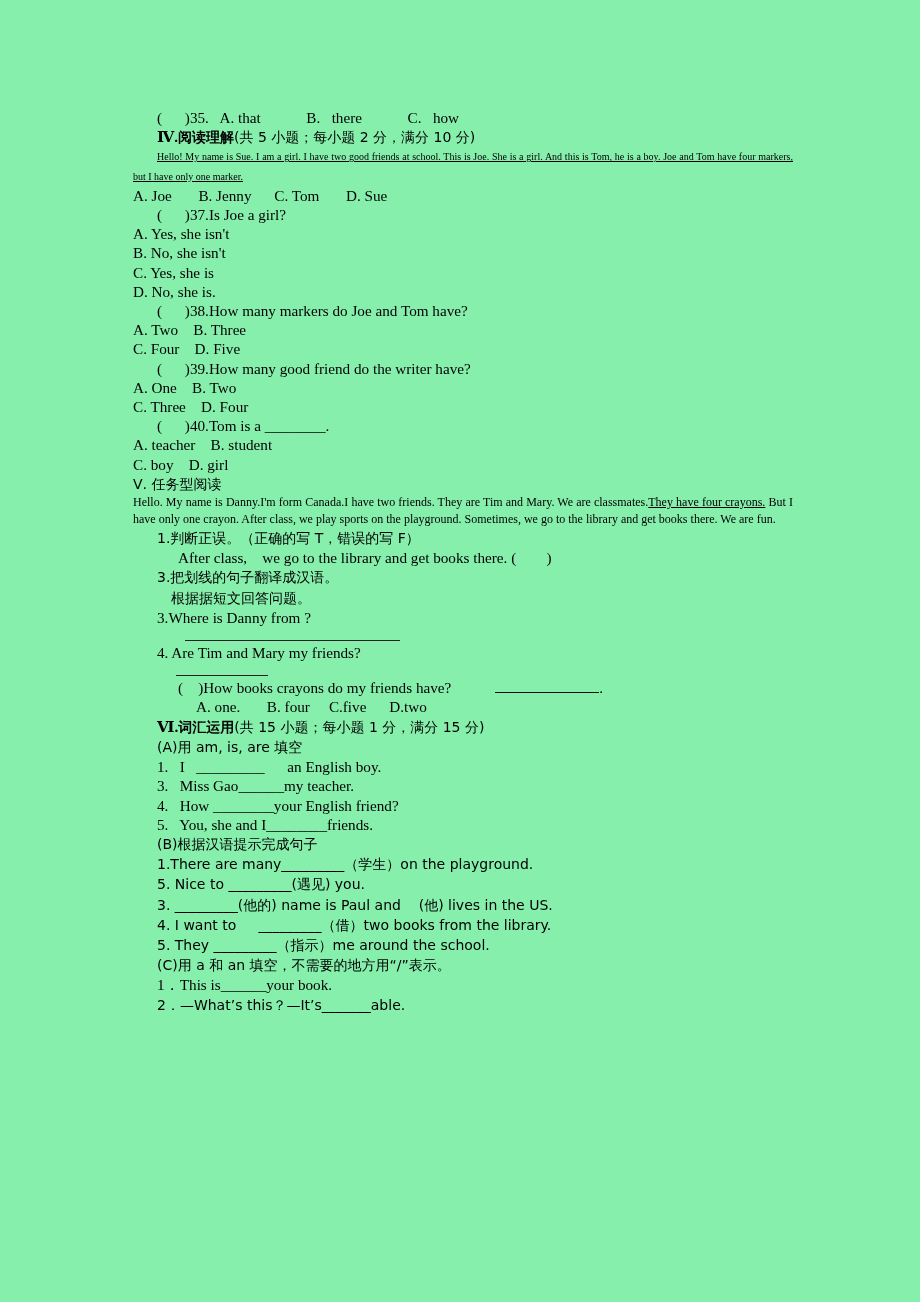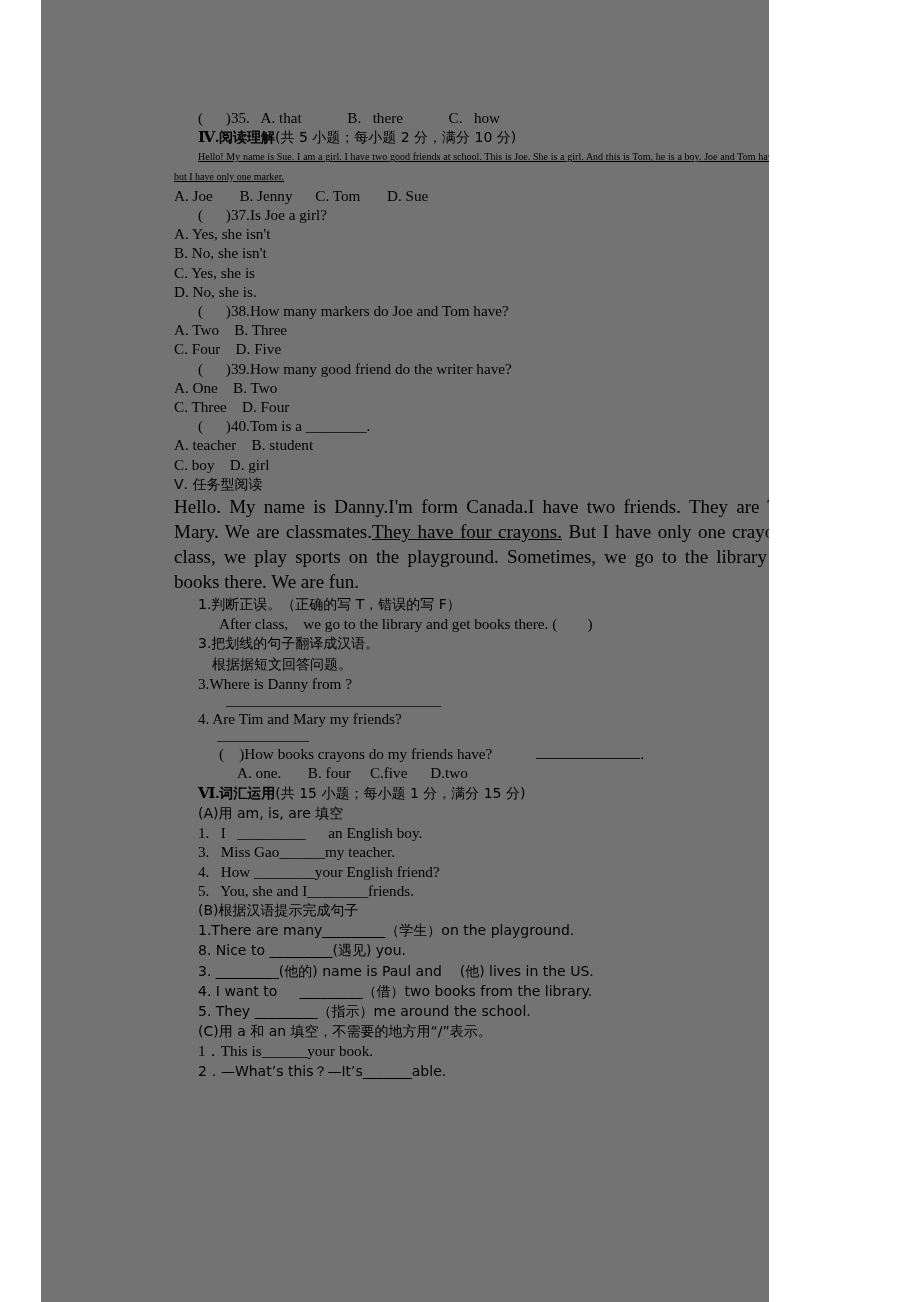--- a/index.html
+++ b/index.html
@@ -7,26 +7,25 @@
     margin: 0;
     padding: 0;
     background: #ffffff;
   }
   body {
     font-family: "Liberation Serif", "DejaVu Serif", serif;
     color: #000000;
   }
   .page {
     position: relative;
-    width: 728px;
+    width: 920px;
     height: 1302px;
-    background: #737373;
+    background: #86efac;
     overflow: hidden;
     box-sizing: border-box;
-    margin-left: 41px;
   }
   .content {
     position: absolute;
     left: 133px;
     top: 108px;
     width: 660px;
   }
   .ln {
     font-size: 15.2px;
     line-height: 19.2px;
@@ -46,22 +45,22 @@
     font-size: 10px;
     line-height: 19.2px;
     text-align: justify;
     text-justify: inter-word;
     text-decoration: underline;
   }
   .flow-indent { text-indent: 24px; }
 
   
   .passage {
-    font-size: 19px;
-    line-height: 25px;
+    font-size: 12px;
+    line-height: 17px;
     text-align: justify;
   }
   .u { text-decoration: underline; }
   .ansrule-long {
     margin-left: 52px;
     width: 215px;
     border-bottom: 1px solid #222;
     height: 1px;
   }
   .ansrule-short {
@@ -137,21 +136,21 @@
     <div class="ln ind1"><span class="bold">Ⅵ.</span><span class="cn bold">词汇运用</span><span class="cn">(共 15 小题；每小题 1 分，满分 15 分)</span></div>
 
     <div class="ln ind1"><span class="cn">(A)用 am, is, are 填空</span></div>
     <div class="ln ind1">1.   I   _________      an English boy.</div>
     <div class="ln ind1">3.   Miss Gao______my teacher.</div>
     <div class="ln ind1">4.   How ________your English friend?</div>
     <div class="ln ind1">5.   You, she and I________friends.</div>
 
     <div class="ln ind1"><span class="cn">(B)根据汉语提示完成句子</span></div>
     <div class="ln ind1"><span class="cn">1.There are many_________（学生）on the playground.</span></div>
-    <div class="ln ind1"><span class="cn">8. Nice to _________(遇见) you.</span></div>
+    <div class="ln ind1"><span class="cn">5. Nice to _________(遇见) you.</span></div>
     <div class="ln ind1"><span class="cn">3. _________(他的) name is Paul and    (他) lives in the US.</span></div>
     <div class="ln ind1"><span class="cn">4. I want to     _________（借）two books from the library.</span></div>
     <div class="ln ind1"><span class="cn">5. They _________（指示）me around the school.</span></div>
 
     <div class="ln ind1"><span class="cn">(C)用 a 和 an 填空，不需要的地方用“/”表示。</span></div>
     <div class="ln ind1">1．This is______your book.</div>
     <div class="ln ind1"><span class="cn">2．—What’s this？—It’s_______able.</span></div>
 
   </div>
 </div>

